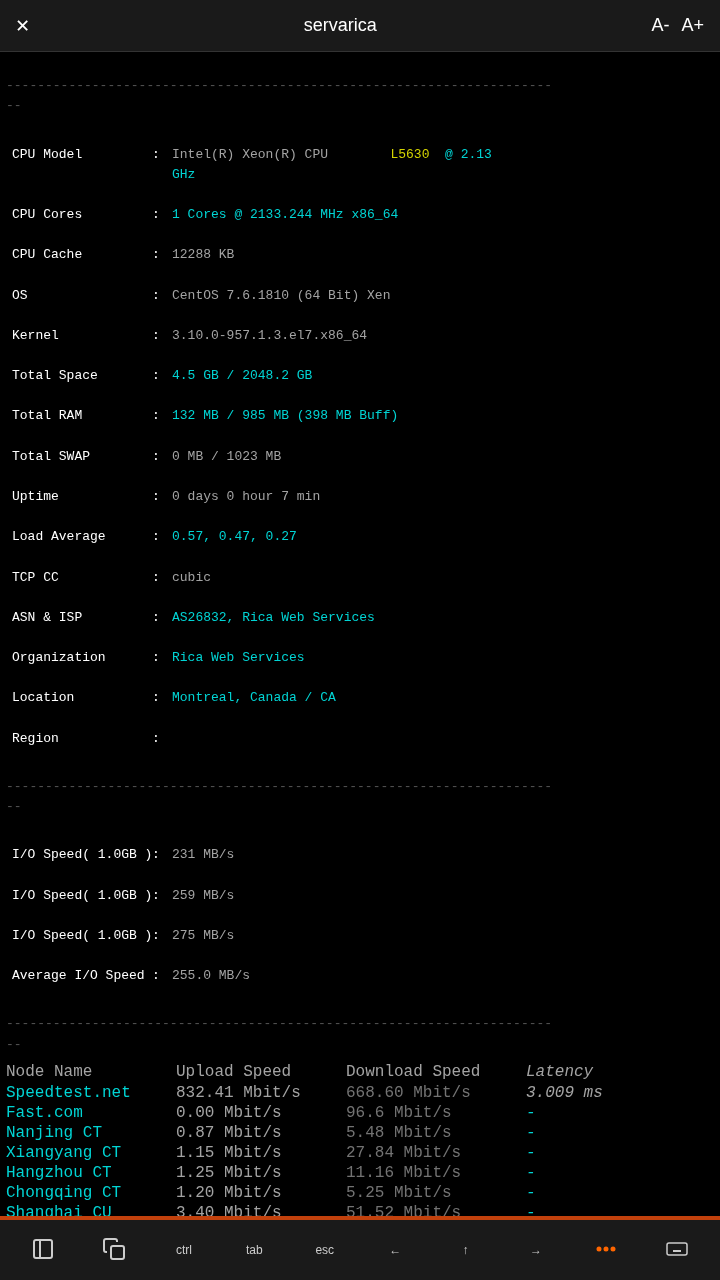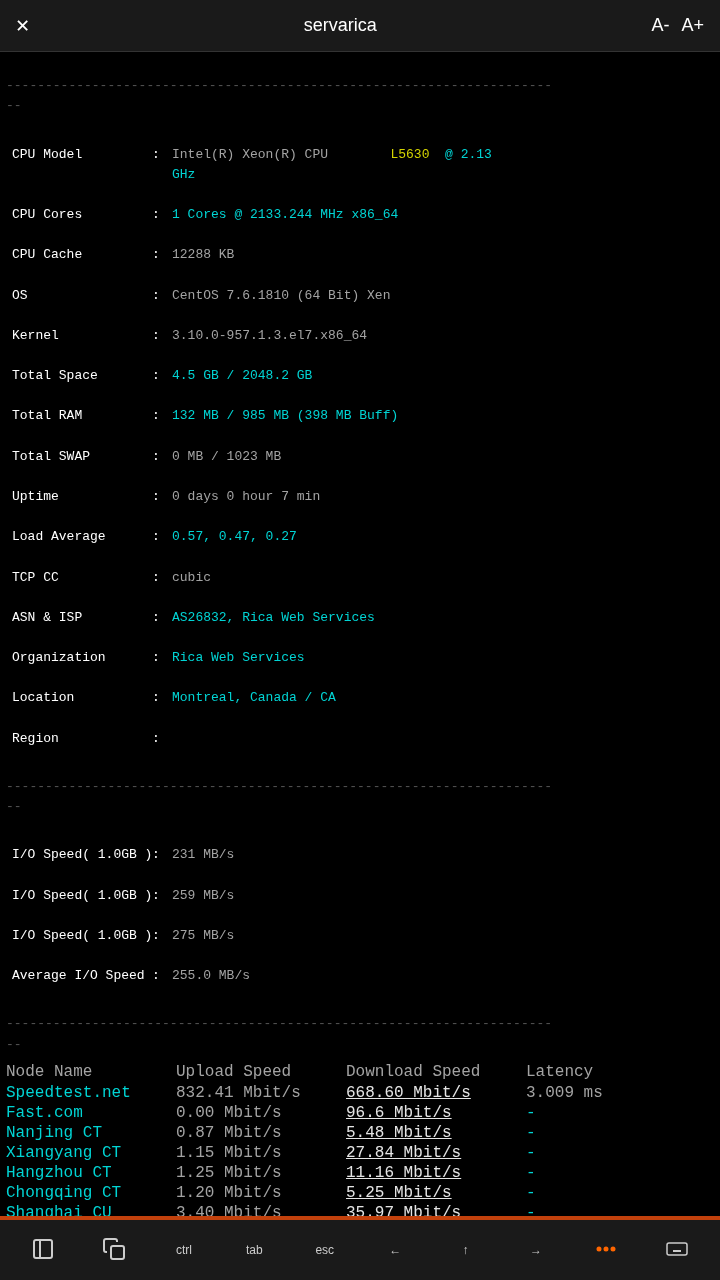--- a/index.html
+++ b/index.html
@@ -50,21 +50,21 @@
       background: #000;
       padding: 4px 6px;
       line-height: 1.55;
       white-space: pre;
       font-size: 13px;
     }
 
     .divider { color: #555; }
     .cyan { color: #00d4d4; }
     .yellow { color: #d4d400; }
-    .orange { color: #e5e5e5; text-decoration: underline; }
+    .orange { color: #737373; }
     .white { color: #a3a3a3; }
 
     
     .speed-table {
       background: #000;
       padding: 2px 6px;
       font-size: 16px;
       font-family: 'Courier New', Courier, monospace;
     }
     .speed-table .header-row {
@@ -72,21 +72,21 @@
       color: #fff;
       padding: 2px 0;
     }
     .speed-table .data-row {
       display: flex;
       padding: 1px 0;
     }
     .col-node { width: 170px; }
     .col-upload { width: 170px; }
     .col-download { width: 180px; }
-    .col-latency { width: 120px; }
+    .col-latency { width: 120px; font-style: italic; }
 
     
     .bottom-bar {
       position: fixed;
       bottom: 0;
       left: 0;
       width: 720px;
       background: #1a1a1a;
       border-top: 4px solid #c2410c;
       display: flex;
@@ -311,21 +311,21 @@
     <div class="data-row">
       <span class="col-node cyan">Chongqing CT</span>
       <span class="col-upload white">1.20 Mbit/s</span>
       <span class="col-download orange">5.25 Mbit/s</span>
       <span class="col-latency cyan">-</span>
     </div>
 
     <div class="data-row">
       <span class="col-node cyan">Shanghai  CU</span>
       <span class="col-upload white">3.40 Mbit/s</span>
-      <span class="col-download orange">35.97 Mbit/s</span>
+      <span class="col-download orange">51.52 Mbit/s</span>
       <span class="col-latency cyan">-</span>
     </div>
 
     <div class="data-row">
       <span class="col-node cyan">Chongqing CU</span>
       <span class="col-upload white">2.72 Mbit/s</span>
       <span class="col-download orange">20.22 Mbit/s</span>
       <span class="col-latency cyan">-</span>
     </div>
 

